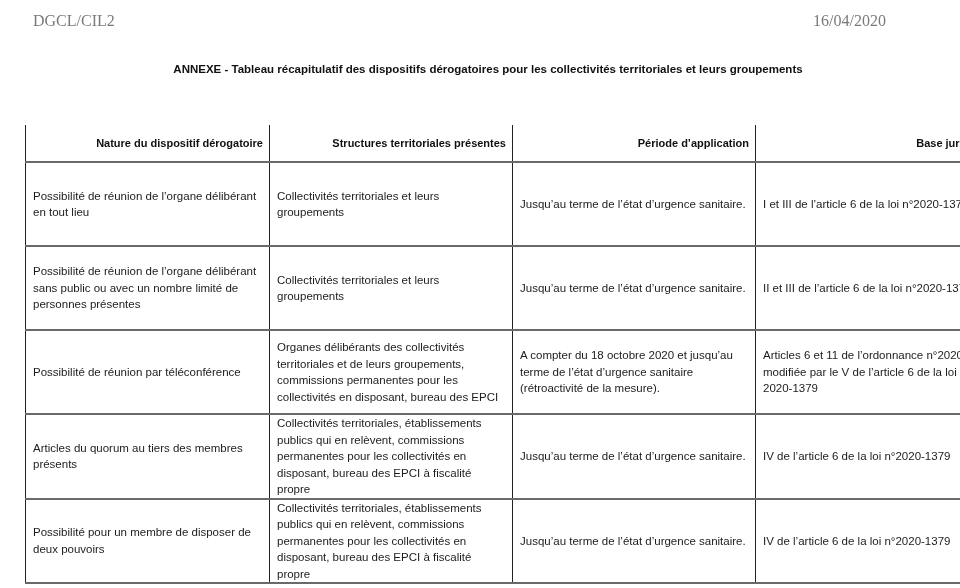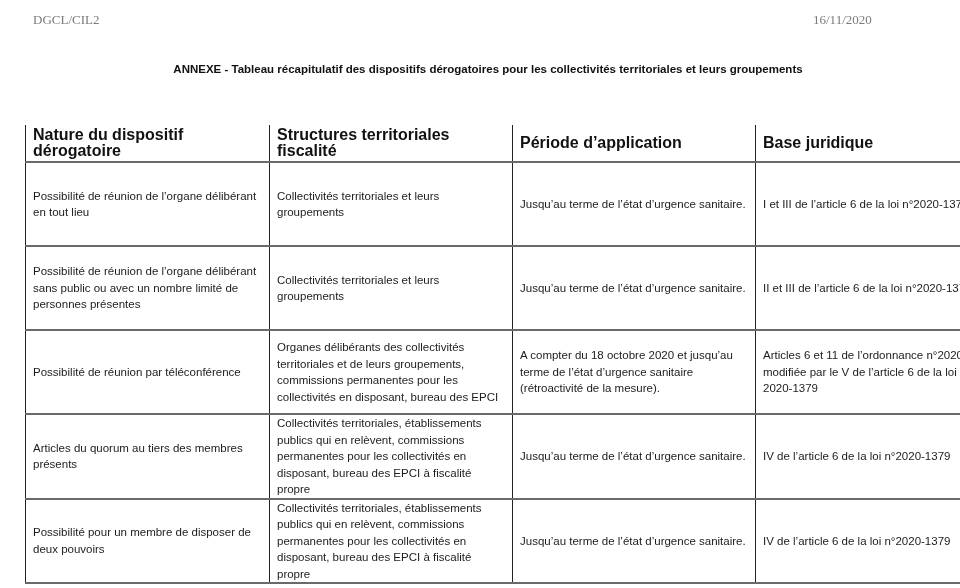--- a/index.html
+++ b/index.html
@@ -5,21 +5,21 @@
     html, body { margin: 0; padding: 0; }
     body {
       width: 960px; height: 588px; overflow: hidden;
       background: #ffffff; position: relative;
       font-family: "Liberation Sans", sans-serif;
       color: #1a1a1a;
     }
     .hdr-left, .hdr-right {
       position: absolute; top: 12px;
       font-family: "Liberation Serif", serif;
-      font-size: 13px; color: #7a7a7a;
+      font-size: 16px; color: #7a7a7a;
     }
     .hdr-left { left: 33px; }
     .hdr-right { left: 813px; }
     .title {
       position: absolute; left: 0; width: 960px; top: 60px;
       text-align: center; font-weight: bold; font-size: 11.5px;
       line-height: 19px; color: #111;
     }
     .title .l1 { padding-left: 16px; }
     table {
@@ -29,44 +29,44 @@
     }
     td, th {
       border-left: 1.5px solid #222; border-right: 1.5px solid #222;
       border-bottom: 2px solid #6a6a6a;
       font-size: 11.5px; line-height: 16.5px;
       vertical-align: middle; text-align: left;
       padding: 0 6px 0 7px;
       color: #1c1c1c;
     }
     th {
-      font-weight: bold; text-align: left; height: 36px;
-      font-size: 16px; color: #111;
+      font-weight: bold; text-align: right; height: 36px;
+      font-size: 11px; color: #111;
     }
     td { height: 82px; }
     .c1 { width: 230px; }
     .c2 { width: 229px; }
     .c3 { width: 229px; }
     .c4 { width: 229px; }
   </style>
 </head>
 <body>
 
 <div class="hdr-left">DGCL/CIL2</div>
-<div class="hdr-right">16/11/2020</div>
+<div class="hdr-right">16/04/2020</div>
 
 <div class="title">
   <div class="l1">ANNEXE - Tableau récapitulatif des dispositifs dérogatoires pour les collectivités territoriales et leurs groupements</div>
 </div>
 
 <table>
   <thead>
     <tr>
       <th class="c1">Nature du dispositif dérogatoire</th>
-      <th class="c2">Structures territoriales fiscalité</th>
+      <th class="c2">Structures territoriales présentes</th>
       <th class="c3">Période d’application</th>
       <th class="c4">Base juridique</th>
     </tr>
   </thead>
   <tbody>
     <tr>
       <td>Possibilité de réunion de l’organe délibérant en tout lieu</td>
       <td>Collectivités territoriales et leurs groupements</td>
       <td>Jusqu’au terme de l’état d’urgence sanitaire.</td>
       <td>I et III de l’article 6 de la loi n°2020-1379</td>

